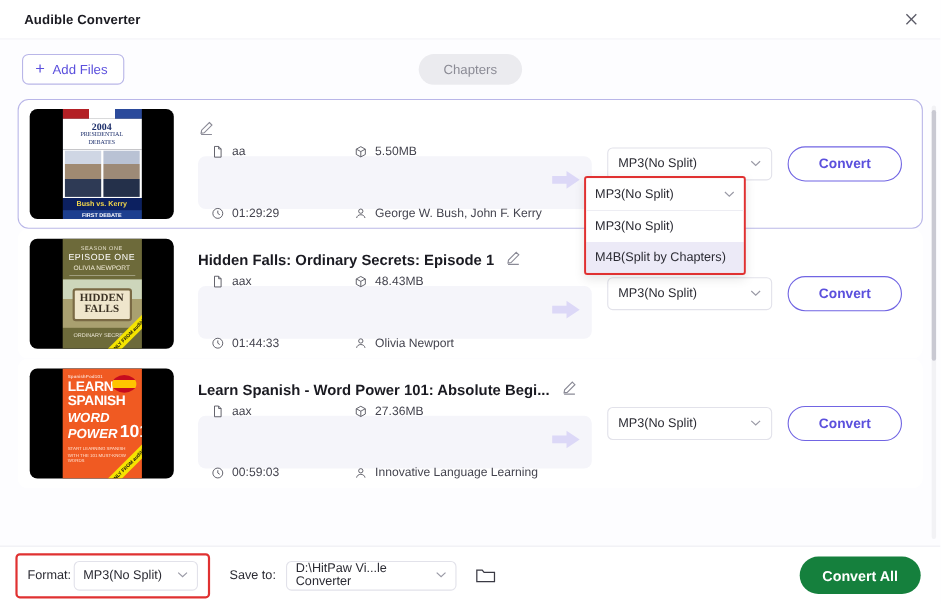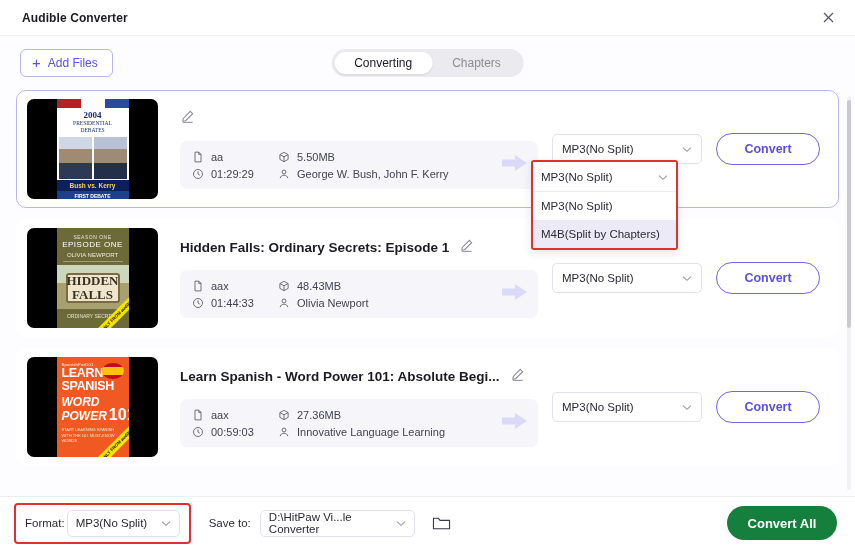--- a/index.html
+++ b/index.html
@@ -116,21 +116,20 @@
   .list-inner {
     position: relative;
   }
 
   .card {
     position: relative;
     background: #ffffff;
     border: 1px solid transparent;
     border-radius: 10px;
     height: 118px;
-    margin-bottom: 11px;
     display: flex;
     align-items: center;
     padding: 0 10px 0 10px;
   }
   .card.selected {
     border-color: #b9b6e8;
   }
 
   .thumb {
     width: 131px;
@@ -188,20 +187,21 @@
     width: 100%;
     max-width: 490px;
   }
   .meta-grid {
     display: grid;
     grid-template-columns: 86px auto;
     grid-template-rows: auto auto;
     row-gap: 5px;
     column-gap: 0px;
     flex: 0 0 auto;
+    gap: 44px;
   }
   .meta-item {
     display: flex;
     align-items: center;
     gap: 7px;
     font-size: 11px;
     color: #44444f;
     white-space: nowrap;
   }
   .meta-item svg { flex: 0 0 auto; display: block; }
@@ -388,21 +388,21 @@
   .art-debate .f2 { flex:1; background:linear-gradient(180deg,#b9c2d4 0 28%,#9d8a77 28% 62%,#24304a 62% 100%); }
   .art-debate .nm { text-align:center; color:#f2d64b; font-size:6.5px; font-weight:bold; background:#0c2060; padding:2px 0; }
   .art-debate .fd { text-align:center; color:#ffffff; font-size:5px; font-weight:bold; background:#1d3f8f; padding:2px 0; }
 
   .art-hidden { background:#6d6a3a; height:100%; position:relative; }
   .art-hidden .hdr { text-align:center; color:#e8e3cf; font-size:5px; padding-top:6px; letter-spacing:.5px;}
   .art-hidden .ep { text-align:center; color:#ffffff; font-size:8px; letter-spacing:.5px; }
   .art-hidden .auth { text-align:center; color:#f0ead6; font-size:6px; margin-top:3px; border-bottom:1px solid rgba(255,255,255,.35); padding-bottom:3px; margin-left:6px; margin-right:6px;}
   .art-hidden .scene { height:44px; margin-top:3px; background:linear-gradient(180deg,#cdd6bb 0 40%,#a9a070 40% 100%); position:relative; }
   .art-hidden .sign { position:absolute; left:9px; right:9px; top:8px; bottom:6px; background:#efe6cc; border:2px solid #7a6a45; border-radius:3px; display:flex; flex-direction:column; align-items:center; justify-content:center; }
-  .art-hidden .sign b { font-size:13px; color:#3b3224; line-height:1.05; font-family:"Liberation Serif", serif; }
+  .art-hidden .sign b { font-size:10px; color:#3b3224; line-height:1.05; font-family:"Liberation Serif", serif; }
   .art-hidden .ft { text-align:center; color:#e8e3cf; font-size:5px; margin-top:4px;}
   .ribbon { position:absolute; right:-14px; bottom:8px; width:52px; transform:rotate(-45deg); background:#f5e400; color:#111; font-size:4.5px; font-weight:bold; text-align:center; padding:2px 0; }
 
   .art-spanish { background:#f05a22; height:100%; position:relative; padding:5px 5px 0; }
   .art-spanish .sm { color:#fff; font-size:4px; letter-spacing:.3px; }
   .art-spanish .big { color:#fff; font-size:12.5px; font-weight:bold; line-height:1.0; letter-spacing:-.3px;}
   .art-spanish .wp { color:#fff; font-size:12px; font-weight:bold; font-style:italic; line-height:1.0; margin-top:4px;}
   .art-spanish .num { color:#fff; font-size:16px; font-weight:bold; line-height:.9; }
   .art-spanish .tag { color:#ffe3d2; font-size:4px; line-height:1.3; margin-top:5px;}
   .art-spanish .flag { position:absolute; right:5px; top:6px; width:22px; height:16px; border-radius:11px/8px; background:linear-gradient(180deg,#c60b1e 0 26%,#ffc400 26% 74%,#c60b1e 74% 100%); }
@@ -423,21 +423,20 @@
     </div>
   </div>
 
   <div class="toolbar">
     <div class="add-files">
       <span class="plus">+</span>
       <span>Add Files</span>
     </div>
 
     <div class="seg-wrap">
-      <div class="seg active">Converting</div>
       <div class="seg">Chapters</div>
     </div>
   </div>
 
   <div class="list-area">
     <div class="list-inner">
 
       <div class="card selected">
         <div class="thumb">
           <div class="art art-debate">

